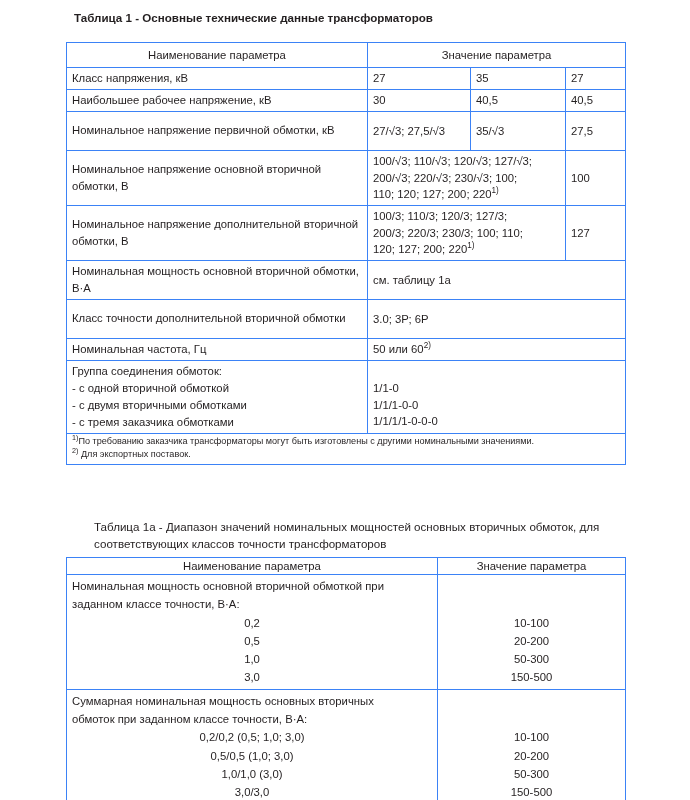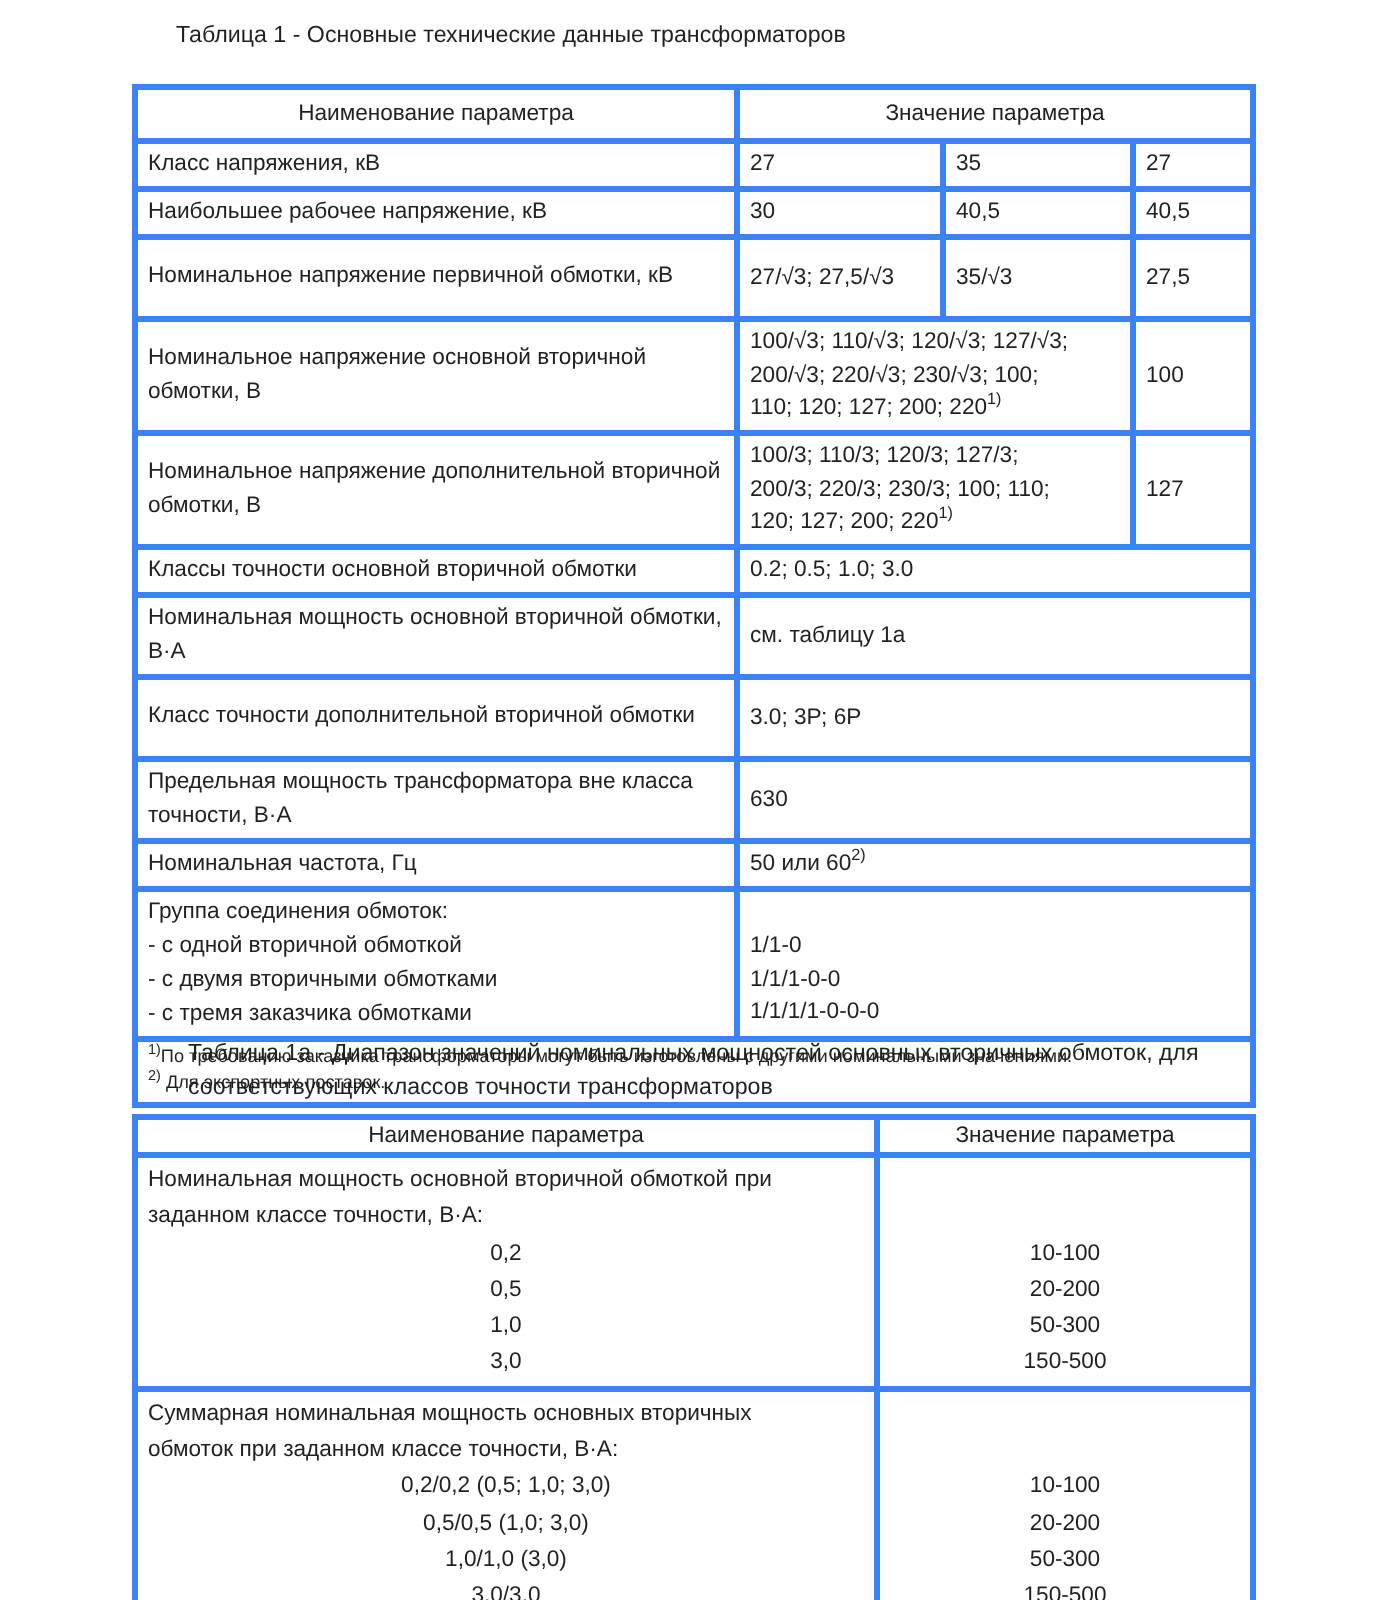--- a/index.html
+++ b/index.html
@@ -25,43 +25,44 @@
   }
 
   .caption {
     font-size: 11.6px;
     line-height: 1.45;
     color: #231f20;
     margin: 0;
   }
   .caption-1 {
     position: absolute;
-    left: 88px;
+    left: 74px;
     top: 10px;
     width: 545px;
+    font-weight: bold;
   }
   .caption-1a {
     position: absolute;
     left: 70px;
     top: 519px;
     width: 556px;
     text-align: justify;
     text-align-last: left;
     margin-left: 24px;
   }
   .caption-1a .line2 { display: block; }
 
   table {
     border-collapse: collapse;
     table-layout: fixed;
     font-size: 11.3px;
     color: #231f20;
   }
   table td, table th {
-    border: 3px solid #3b82f6;
+    border: 1px solid #3b82f6;
     padding: 2px 5px;
     font-weight: normal;
     vertical-align: middle;
     margin-top: 44px;
   }
 
   
   .tbl1-wrap {
     position: absolute;
     left: 66px;
@@ -177,40 +178,32 @@
         <tr>
           <td class="pname multiline" style="height:50px">Номинальное напряжение дополнительной вторичной обмотки, В</td>
           <td class="val" colspan="2">
             <span>100/3; 110/3; 120/3; 127/3;</span><br>
             <span>200/3; 220/3; 230/3; 100; 110;</span><br>
             <span>120; 127; 200; 220</span><sup>1)</sup>
           </td>
           <td class="val">127</td>
         </tr>
 
-        <tr>
-          <td class="pname">Классы точности основной вторичной обмотки</td>
-          <td class="val" colspan="3">0.2; 0.5; 1.0; 3.0</td>
-        </tr>
 
         <tr>
           <td class="pname multiline" style="height:34px">Номинальная мощность основной вторичной обмотки, В·А</td>
           <td class="val" colspan="3">см. таблицу 1а</td>
         </tr>
 
         <tr>
           <td class="pname multiline" style="height:34px">Класс точности дополнительной вторичной обмотки</td>
           <td class="val" colspan="3">3.0; 3Р; 6Р</td>
         </tr>
 
 
-        <tr>
-          <td class="pname multiline" style="height:34px">Предельная мощность трансформатора вне класса точности, В·А</td>
-          <td class="val" colspan="3">630</td>
-        </tr>
 
         <tr>
           <td class="pname">Номинальная частота, Гц</td>
           <td class="val" colspan="3"><span>50 или 60</span><sup>2)</sup></td>
         </tr>
 
         <tr>
           <td class="pname">
             <span class="grp-line">Группа соединения обмоток:</span>
             <span class="grp-line">- с одной вторичной обмоткой</span>

